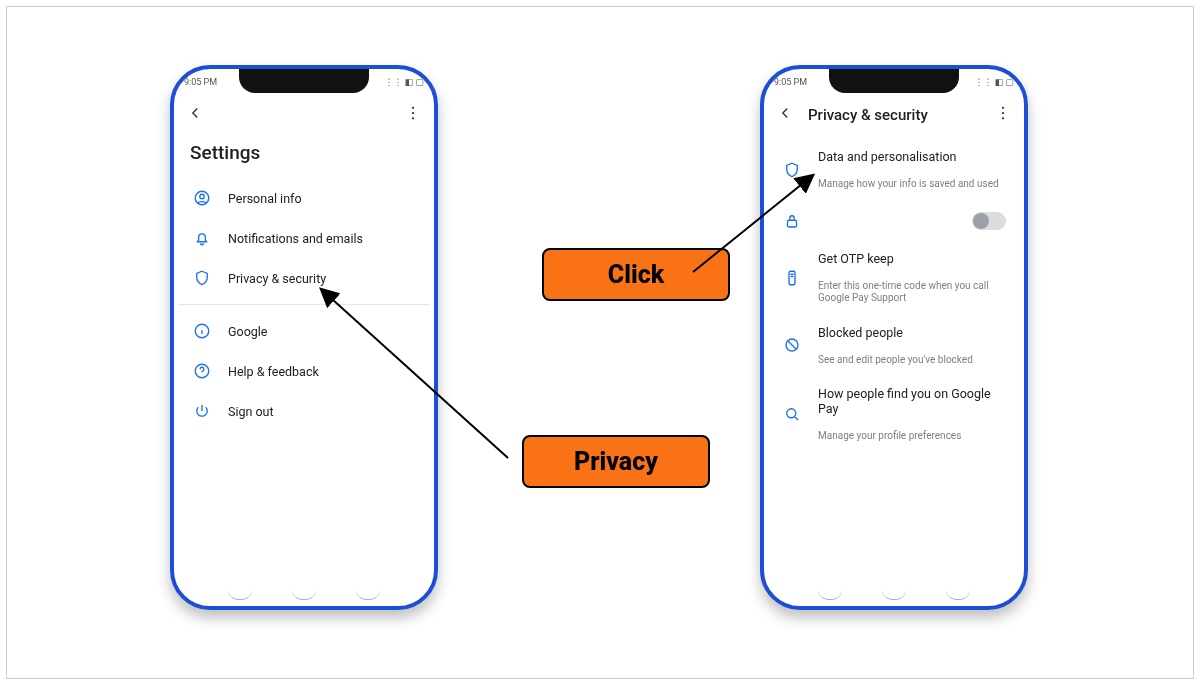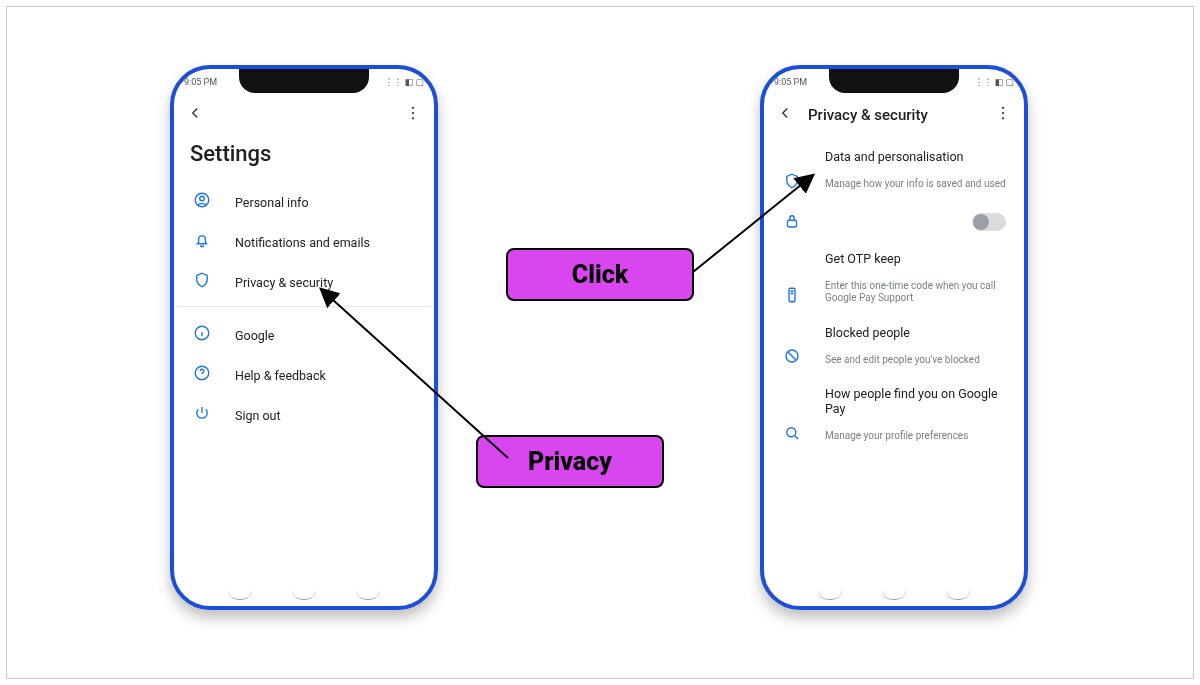--- a/index.html
+++ b/index.html
@@ -49,27 +49,27 @@
     display: flex; align-items: center;
     padding: 0 12px;
     gap: 14px;
   }
   .appbar .spacer { flex: 1; }
   .appbar .title {
     font-size: 15px; font-weight: 500; color: #202124;
   }
   .page-title {
     padding: 6px 16px 14px;
-    font-size: 22px; font-weight: 500; color: #202124;
+    font-size: 19px; font-weight: 500; color: #202124;
   }
   .list { padding: 0 4px; }
   .item {
-    display: flex; align-items: flex-end;
+    display: flex; align-items: center;
     padding: 10px 14px;
-    gap: 23px;
+    gap: 16px;
     cursor: pointer;
   }
   .item .icon {
     width: 20px; height: 20px;
     display: flex; align-items: center; justify-content: center;
     color: #1a73e8;
     flex-shrink: 0;
   }
   .item .text { display: flex; flex-direction: column; }
   .item .label { font-size: 12.5px; color: #202124; }
@@ -98,28 +98,29 @@
     width: 24px; height: 10px;
     border-bottom: 1.5px solid #aaa;
     border-bottom-left-radius: 12px;
     border-bottom-right-radius: 12px;
   }
   
   .callout {
     position: absolute;
     border: 2.5px solid #000;
     border-radius: 8px;
-    background: #d946ef;
+    background: #f97316;
     font-weight: 800;
     font-size: 25px;
     padding: 10px 28px;
     text-align: center;
+    margin-left: 36px;
   }
   .callout-click   { top: 248px; left: 506px; width: 188px; }
-  .callout-privacy { top: 435px; left: 476px; width: 188px; }
+  .callout-privacy { top: 435px; left: 486px; width: 188px; }
   
   svg.arrows { position: absolute; top: 0; left: 0; width: 1200px; height: 685px; pointer-events: none; }
   
   svg.ic { width: 18px; height: 18px; stroke: currentColor; stroke-width: 1.8; fill: none; }
 </style>
 </head>
 <body>
 
 <div class="frame"></div>
 

